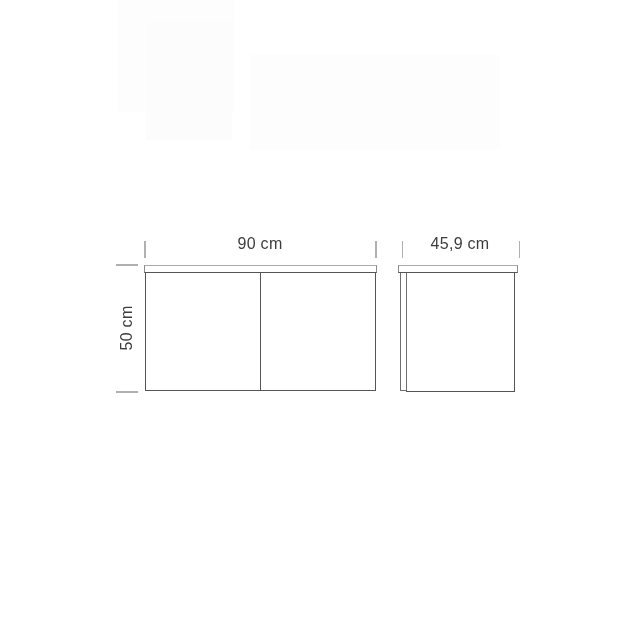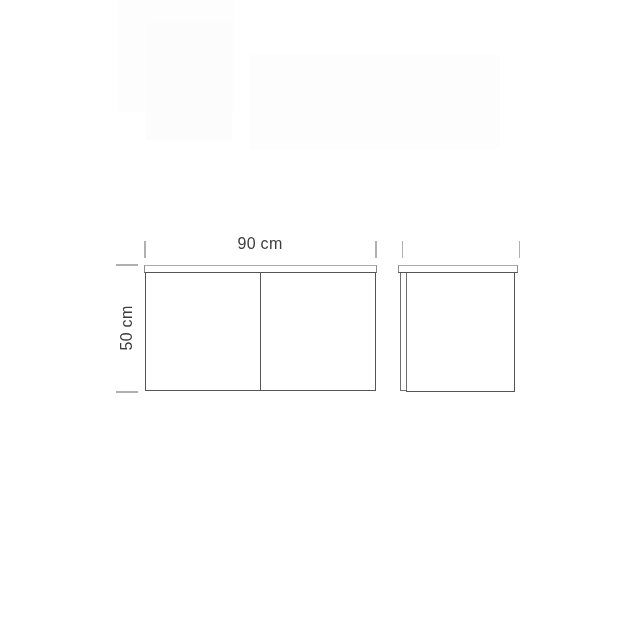--- a/index.html
+++ b/index.html
@@ -119,20 +119,21 @@
   <div class="vtick" id="vtick-front-left"></div>
   <div class="vtick" id="vtick-front-right"></div>
   <div class="dim-label" id="width-label">90 cm</div>
 
   <div class="htick" id="htick-top"></div>
   <div class="htick" id="htick-bottom"></div>
   <div class="dim-label" id="height-label">50 cm</div>
 
   <div class="vtick" id="vtick-side-left"></div>
   <div class="vtick" id="vtick-side-right"></div>
+  <div class="dim-label" id="depth-label">45,9 cm</div>
 
   <div>
     <div class="panel" id="front-panel"></div>
     <div id="front-body"></div>
     <div id="front-divider"></div>
   </div>
 
   <div>
     <div class="panel" id="side-panel"></div>
     <div id="side-body"></div>

